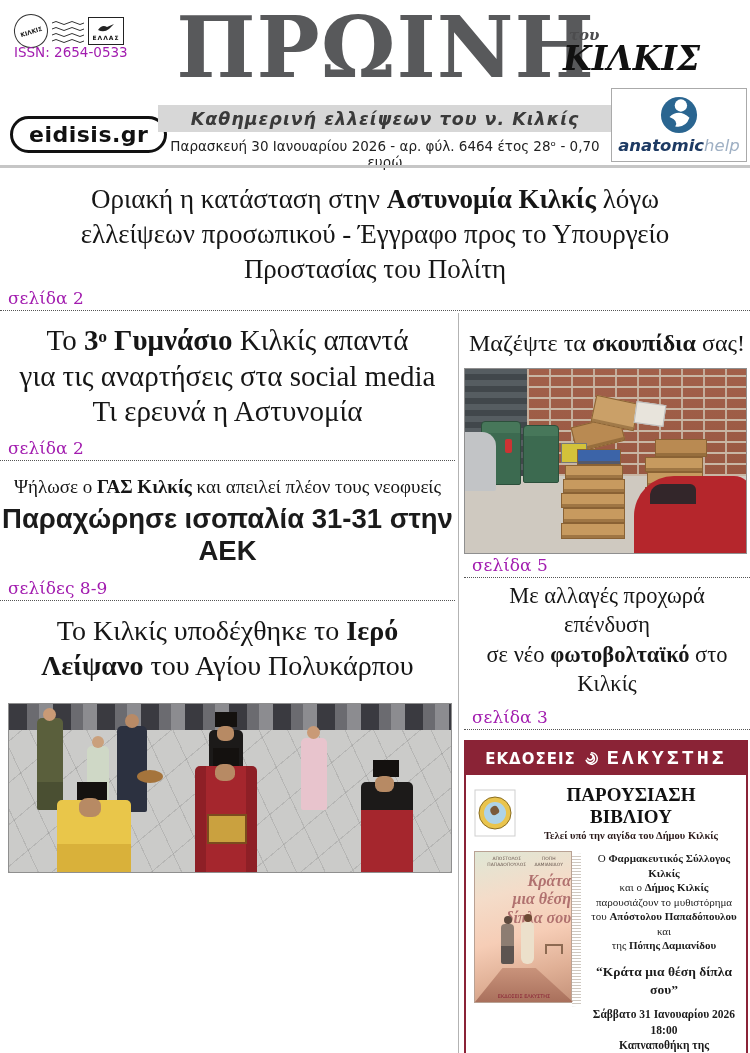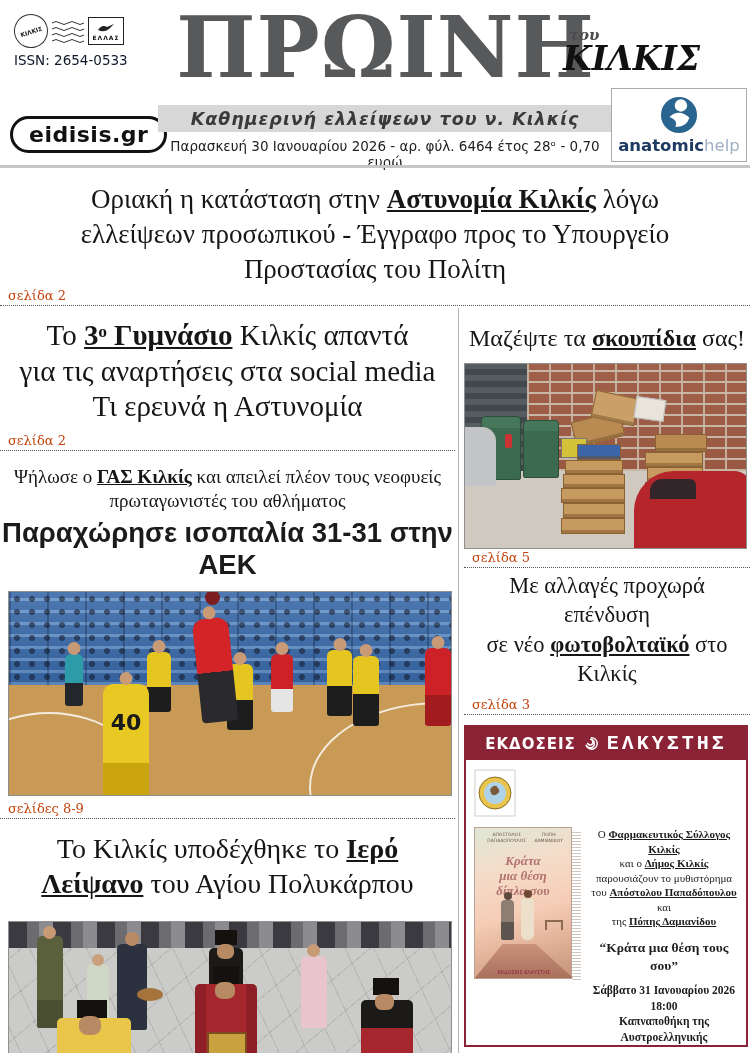--- a/index.html
+++ b/index.html
@@ -5,37 +5,37 @@
   * { margin:0; padding:0; box-sizing:border-box; }
   body { background:#888; font-family:"DejaVu Sans", sans-serif; }
   .page { width:750px; height:1053px; background:#fff; margin:0 auto; position:relative; overflow:hidden; color:#1b1b1b; }
 
   
   .hdr { position:relative; height:170px; }
   .stamps { position:absolute; left:14px; top:14px; display:flex; align-items:center; gap:3px; }
   .stamp-circle { width:34px; height:34px; border:1.5px solid #333; border-radius:50%; display:flex; align-items:center; justify-content:center; font-size:6px; font-weight:bold; color:#222; transform:rotate(-18deg); }
   .stamp-rect { width:36px; height:28px; border:1.5px solid #222; display:flex; flex-direction:column; align-items:center; justify-content:center; }
   .stamp-rect .cty { font-size:6px; font-weight:bold; letter-spacing:1px; color:#111; }
-  .issn { position:absolute; left:14px; top:52px; font-size:13.5px; color:#0f172a; }
+  .issn { position:absolute; left:14px; top:44px; font-size:13.5px; color:#a21caf; }
   .site-pill { position:absolute; left:10px; top:116px; border:3px solid #111; border-radius:20px; padding:3px 16px; font-size:22px; font-weight:bold; color:#111; letter-spacing:.5px; }
   .mast { position:absolute; left:158px; top:8px; width:455px; text-align:center; }
   .mast-title { font-family:"DejaVu Serif", serif; font-weight:bold; font-size:84px; line-height:.95; color:#58595b; letter-spacing:1px; }
   .mast-tag { position:absolute; right:-140px; top:18px; width:190px; text-align:left; }
   .mast-tag .tou { font-family:"DejaVu Serif", serif; font-style:italic; font-weight:bold; font-size:15px; color:#4c4c4e; display:block; margin-left:6px; }
   .mast-tag .kilkis { font-family:"DejaVu Serif", serif; font-style:italic; font-weight:bold; font-size:33px; color:#111; line-height:.9; }
   .subbar { position:absolute; left:158px; top:105px; width:454px; height:27px; background:#d7d7d7; display:flex; align-items:center; justify-content:center; font-weight:bold; font-style:italic; font-size:17.5px; color:#3a3a3a; letter-spacing:1px; }
   .dateline { position:absolute; left:158px; top:138px; width:454px; text-align:center; font-size:13.5px; color:#222; }
-  .sponsor { position:absolute; right:3px; top:88px; width:136px; height:74px; border:1px solid #aaa; background:#fff; display:flex; flex-direction:column; align-items:center; justify-content:center; gap:2px; }
+  .sponsor { position:absolute; right:3px; top:88px; width:136px; height:74px; border:1px solid #aaa; background:#fff; display:flex; flex-direction:column; align-items:center; justify-content:center; gap:2px;font-style:italic; }
   .sponsor-name { font-size:16.5px; }
   .sponsor-name .b { font-weight:bold; color:#1d3a63; }
   .sponsor-name .l { color:#9fb0c4; }
   .hdr-rule { position:absolute; left:0; right:0; top:165px; height:3px; background:#c6c6c6; }
 
   
-  .refrow { font-family:"DejaVu Serif", serif; font-size:13px; color:#c2410c; padding:1px 0 2px 8px; border-bottom:1.5px dotted #555; }
+  .refrow { font-family:"DejaVu Serif", serif; font-size:17px; color:#a21caf; padding:1px 0 2px 8px; border-bottom:1.5px dotted #555; }
   .hline { font-family:"Liberation Serif", serif; text-align:center; color:#161616; }
   .photo { border:1px solid #8f8f8f; position:relative; overflow:hidden; }
   .fig { position:absolute; }
 
   
   .lead { padding-top:12px; }
   .lead-h { font-size:27px; line-height:1.3; width:88%; margin:0 auto; }
 
   
   .cols { display:flex; margin-top:2px; }
@@ -93,32 +93,32 @@
   .pres { display:flex; align-items:center; gap:8px; padding:9px 8px 2px; }
   .pres-txt { flex:1; text-align:center; font-family:"Liberation Serif", serif; }
   .pres-title { font-weight:bold; font-size:19px; color:#111; }
   .pres-sub { font-weight:bold; font-size:10.5px; color:#2b1a1a; margin-top:2px; }
   .bookbody { display:flex; gap:8px; padding:8px 8px 0; }
   .cover3d { position:relative; width:108px; height:158px; flex:none; }
   .cover { position:absolute; left:0; top:0; width:98px; height:152px; border:1px solid #b9a294;
     background:linear-gradient(165deg,#dfe7d5 0%,#f4dcc9 28%,#f6cdb6 55%,#e0b096 78%,#c49179 100%); }
   .pages-r { position:absolute; left:98px; top:3px; width:9px; height:152px; background:repeating-linear-gradient(0deg,#fff 0 2px,#cfc8c0 2px 3px); transform:skewY(-4deg); }
   .cov-auth { display:flex; justify-content:space-between; padding:4px 6px 0; font-size:4.5px; color:#6b5a52; text-align:center; line-height:1.3; }
-  .cov-title { margin-top:10px; text-align:center; font-family:"Liberation Serif", serif; font-style:italic; font-weight:bold; color:#b0716f; font-size:13px; line-height:1.15; }
+  .cov-title { margin-top:4px; text-align:right; font-family:"Liberation Serif", serif; font-style:italic; font-weight:bold; color:#b0716f; font-size:16px; line-height:1.15; }
   .cov-man { position:absolute; left:26px; top:72px; width:13px; height:40px; background:linear-gradient(#8d7d72 0 55%, #5d5450 55% 100%); border-radius:4px 4px 2px 2px; }
   .cov-man::before { content:""; position:absolute; left:3px; top:-8px; width:8px; height:8px; border-radius:50%; background:#5d4a3e; }
   .cov-woman { position:absolute; left:46px; top:70px; width:13px; height:42px; background:#ece0cb; border-radius:4px 4px 6px 6px; }
   .cov-woman::before { content:""; position:absolute; left:3px; top:-8px; width:8px; height:8px; border-radius:50%; background:#6d4a33; }
   .cov-bench { position:absolute; left:70px; top:92px; width:18px; height:10px; border:2px solid #8d6a52; border-bottom:none; }
   .cov-path { position:absolute; left:0; bottom:0; width:98px; height:34px; background:linear-gradient(#c9937b, #a9705c); clip-path:polygon(28% 0, 62% 0, 100% 100%, 0 100%); }
   .cov-pub { position:absolute; left:0; bottom:3px; width:98px; text-align:center; font-size:5px; color:#8a2336; }
   .bookinfo { flex:1; text-align:center; font-family:"Liberation Serif", serif; font-size:11px; line-height:1.32; color:#1c1c1c; }
   .bookinfo .bt { font-weight:bold; font-size:13.5px; margin:10px 0 9px; }
   .bookinfo .when { font-weight:bold; font-size:11.5px; line-height:1.35; }
-  b.ink { font-weight:bold;text-decoration:underline; }
+  b.ink { font-weight:bold; }
 </style>
 </head>
 <body>
 
 <div class="page">
 
   <div class="hdr">
     <div class="stamps">
       <div class="stamp-circle">
         <span>ΚΙΛΚΙΣ</span>
@@ -177,44 +177,23 @@
 
       <div class="hline school-h">
         <span>Το </span><b class="ink">3ᵒ Γυμνάσιο</b><span> Κιλκίς απαντά</span><br>
         <span>για τις αναρτήσεις στα social media</span><br>
         <span>Τι ερευνά η Αστυνομία</span>
       </div>
       <div class="refrow">σελίδα 2</div>
 
       <div class="hline hand-sub">
         <span>Ψήλωσε ο </span><b class="ink">ΓΑΣ Κιλκίς</b><span> και απειλεί πλέον τους νεοφυείς</span><br>
-        <span>πρωταγωνιστές του αθλήματος</span>
       </div>
       <div class="hand-big">Παραχώρησε ισοπαλία 31-31 στην ΑΕΚ</div>
 
-      <div class="photo hand-photo">
-        <div class="stands"></div>
-        <div class="courtline" style="left:-60px; top:120px; width:200px; height:150px;"></div>
-        <div class="courtline" style="left:300px; top:110px; width:260px; height:170px;"></div>
-
-        <div class="ply" style="left:56px; top:62px; width:18px; height:52px; background:linear-gradient(#2e9ba8 0 55%, #23262b 55% 100%);"></div>
-
-        <div class="ply" style="left:138px; top:60px; width:24px; height:60px; background:linear-gradient(#e5c51f 0 58%, #1d1d1d 58% 100%);"></div>
-        <div class="ply" style="left:94px; top:92px; width:46px; height:113px; background:linear-gradient(#e8c822 0 70%, #caa50e 70% 100%); border-radius:10px 10px 0 0;">
-          <span class="num40">40</span>
-        </div>
-        <div class="ply" style="left:218px; top:72px; width:26px; height:66px; background:linear-gradient(#e5c51f 0 55%, #1d1d1d 55% 100%);"></div>
-        <div class="ply" style="left:318px; top:58px; width:25px; height:66px; background:linear-gradient(#e5c51f 0 55%, #1d1d1d 55% 100%);"></div>
-        <div class="ply" style="left:344px; top:64px; width:26px; height:70px; background:linear-gradient(#e5c51f 0 55%, #1d1d1d 55% 100%);"></div>
-
-        <div class="ply" style="left:262px; top:62px; width:22px; height:58px; background:linear-gradient(#cc2227 0 60%, #e5e5e5 60% 100%);"></div>
-        <div class="ply" style="left:416px; top:56px; width:26px; height:78px; background:linear-gradient(#cc2227 0 60%, #a21b1f 60% 100%);"></div>
-        <div class="ply" style="left:188px; top:26px; width:36px; height:104px; background:linear-gradient(#d42428 0 52%, #2a2a2e 52% 100%); transform:rotate(-6deg); border-radius:12px 12px 4px 4px;"></div>
-        <div class="ball" style="left:196px; top:-2px;"></div>
-      </div>
       <div class="refrow" style="margin-left:0;">σελίδες 8-9</div>
 
       <div class="hline relic-h">
         <span>Το Κιλκίς υποδέχθηκε το </span><b class="ink">Ιερό</b><br>
         <b class="ink">Λείψανο</b><span> του Αγίου Πολυκάρπου</span>
       </div>
 
       <div class="photo proc-photo">
 
         <div class="fig" style="left:0; top:0; right:0; height:26px; background:repeating-linear-gradient(90deg, #3a3a40 0 18px, #6b6b70 18px 30px, #8c8c90 30px 44px);"></div>
@@ -299,20 +278,24 @@
           <span class="t2">ΕΛΚΥΣΤΗΣ</span>
         </div>
 
         <div class="pres">
           <svg width="42" height="48" viewBox="0 0 42 48">
             <rect x="1" y="1" width="40" height="46" fill="#fff" stroke="#cfcfcf"></rect>
             <circle cx="21" cy="24" r="16" fill="#e9c44d" stroke="#8a6d1f"></circle>
             <circle cx="21" cy="24" r="11" fill="#aed3e8"></circle>
             <path d="M18 18 q4 -3 6 1 q3 4 -1 6 q-4 3 -6 -1 q-2 -4 1 -6z" fill="#7a5a3a"></path>
           </svg>
+          <div class="pres-txt">
+            <div class="pres-title">ΠΑΡΟΥΣΙΑΣΗ ΒΙΒΛΙΟΥ</div>
+            <div class="pres-sub">Τελεί υπό την αιγίδα του Δήμου Κιλκίς</div>
+          </div>
         </div>
 
         <div class="bookbody">
           <div class="cover3d">
             <div class="pages-r"></div>
             <div class="cover">
               <div class="cov-auth">
                 <span>ΑΠΟΣΤΟΛΟΣ ΠΑΠΑΔΟΠΟΥΛΟΣ</span>
                 <span>ΠΟΠΗ ΔΑΜΙΑΝΙΔΟΥ</span>
               </div>
@@ -328,21 +311,21 @@
               <div class="cov-pub">ΕΚΔΟΣΕΙΣ ΕΛΚΥΣΤΗΣ</div>
             </div>
           </div>
 
           <div class="bookinfo">
             <div><span>Ο </span><b class="ink">Φαρμακευτικός Σύλλογος Κιλκίς</b></div>
             <div><span>και ο </span><b class="ink">Δήμος Κιλκίς</b></div>
             <div>παρουσιάζουν το μυθιστόρημα</div>
             <div><span>του </span><b class="ink">Απόστολου Παπαδόπουλου</b><span> και</span></div>
             <div><span>της </span><b class="ink">Πόπης Δαμιανίδου</b></div>
-            <div class="bt">“Κράτα μια θέση τους σου”</div>
+            <div class="bt">“Κράτα μια θέση δίπλα σου”</div>
             <div class="when">
               <div>Σάββατο 31 Ιανουαρίου 2026</div>
               <div>18:00</div>
               <div>Καπναποθήκη της Αυστροελληνικής</div>
 
             </div>
           </div>
         </div>
 
       </div>

